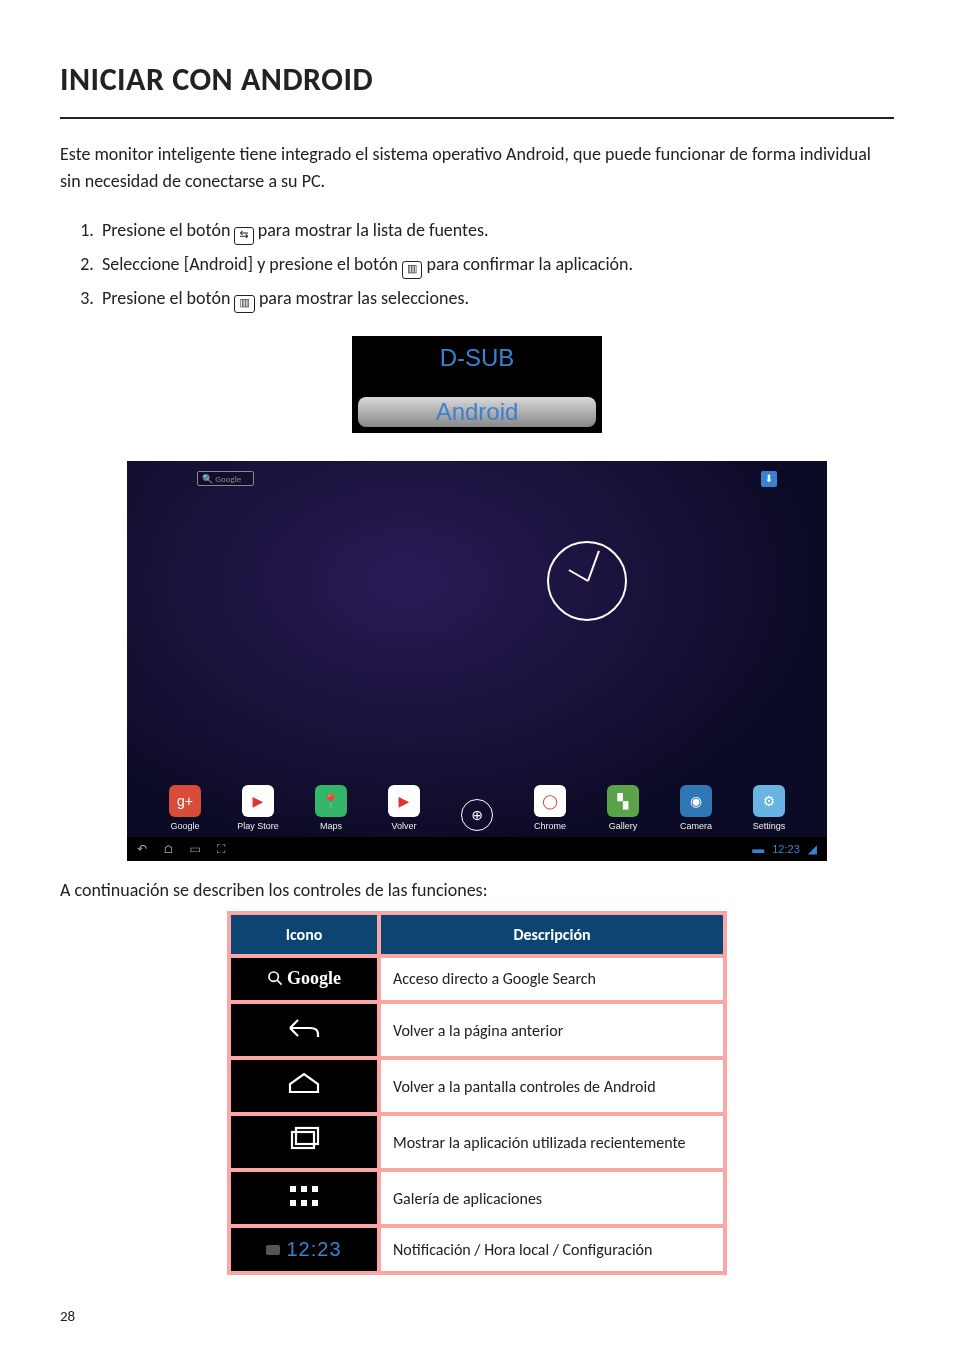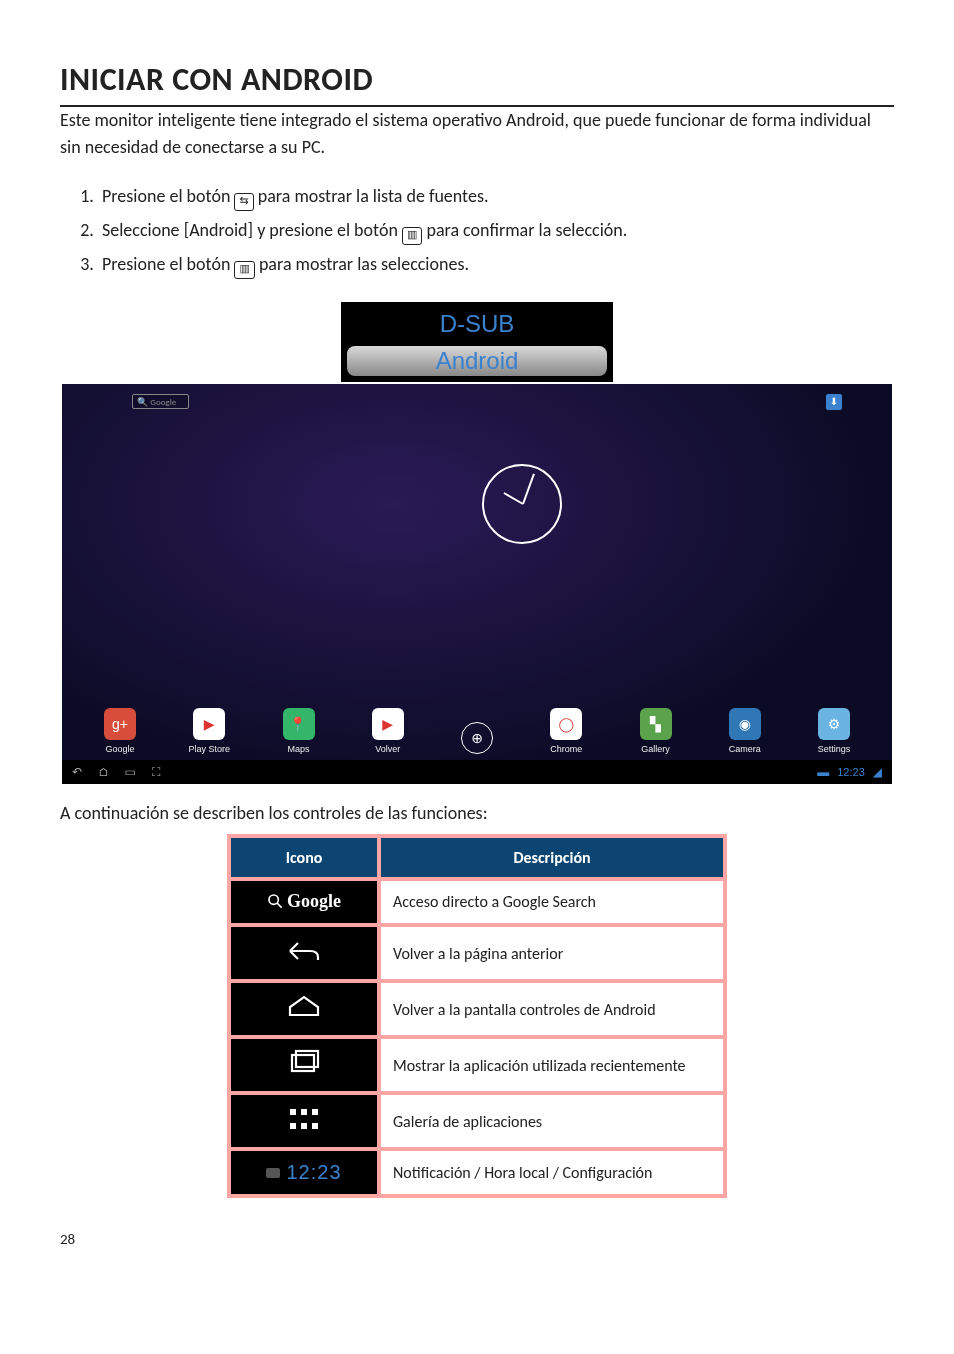--- a/index.html
+++ b/index.html
@@ -10,60 +10,62 @@
     margin: 0 auto;
     padding: 60px 60px 40px 60px;
     color: #222;
     font-size: 18px;
   }
   h1 {
     font-size: 32px;
     font-weight: 700;
     letter-spacing: 0.5px;
     border-bottom: 2px solid #222;
-    padding-bottom: 6px;
+    padding-bottom: 18px;
+    margin-bottom: 22px;
   }
   .intro { line-height: 1.5; margin-bottom: 18px; }
   ol.steps { list-style: decimal; padding-left: 38px; line-height: 1.9; margin-bottom: 20px; }
   ol.steps li { padding-left: 4px; }
   .btn-icon {
     display: inline-block;
     border: 1.5px solid #222;
     border-radius: 3px;
     height: 18px;
     line-height: 14px;
     padding: 0 4px;
     font-size: 11px;
     vertical-align: -2px;
   }
   .source-menu {
-    width: 272px;
-    margin: 10px auto 2px auto;
+    width: 250px;
+    margin: 10px auto 28px auto;
     background: #000;
     display: flex;
     flex-direction: column;
     align-items: stretch;
+    gap: 17px;
   }
   .source-item {
     text-align: center;
     color: #3a82d0;
     font-size: 24px;
     font-family: Arial, sans-serif;
     padding: 8px 0;
   }
   .source-item.selected {
     background: linear-gradient(#d9d9d9, #888);
     color: #3a82d0;
     margin: 0 6px 6px 6px;
     border-radius: 8px;
     padding: 1px 0;
     font-size: 24px;
   }
   .android-shot {
-    width: 830px;
+    width: 700px;
     height: 400px;
     margin: 0 auto 18px auto;
     background: radial-gradient(ellipse at 40% 30%, #2a1a55, #0b0b25 70%);
     position: relative;
     overflow: hidden;
   }
   .android-search {
     position: absolute;
     top: 10px; left: 70px;
     border: 1px solid #888;
@@ -189,21 +191,21 @@
 
 <ol class="steps">
   <li>
     <span>Presione el botón </span>
     <span class="btn-icon">⇆</span>
     <span> para mostrar la lista de fuentes.</span>
   </li>
   <li>
     <span>Seleccione [Android] y presione el botón </span>
     <span class="btn-icon">▥</span>
-    <span> para confirmar la selección.</span>
+    <span> para confirmar la aplicación.</span>
   </li>
   <li>
     <span>Presione el botón </span>
     <span class="btn-icon">▥</span>
     <span> para mostrar las selecciones.</span>
   </li>
 </ol>
 
 <div class="source-menu">
   <div class="source-item">D-SUB</div>

